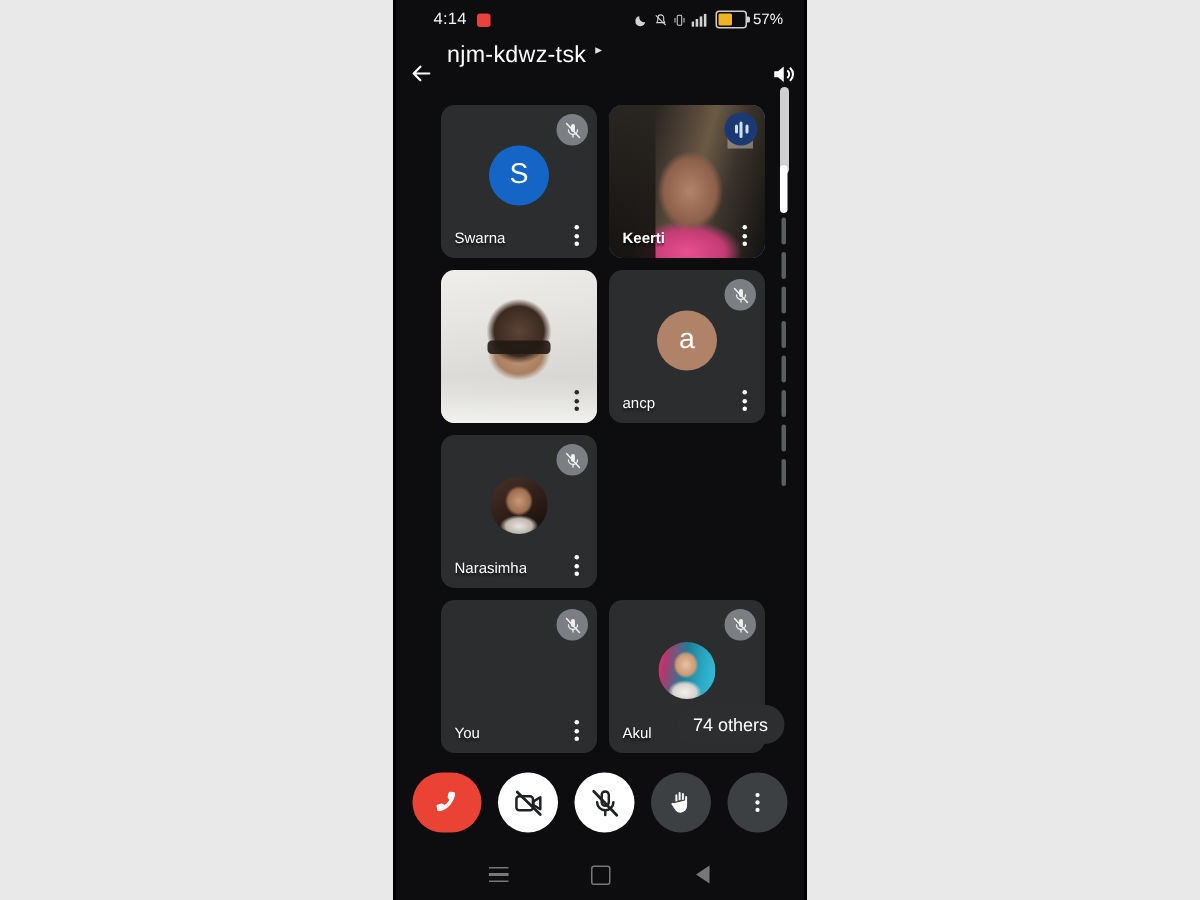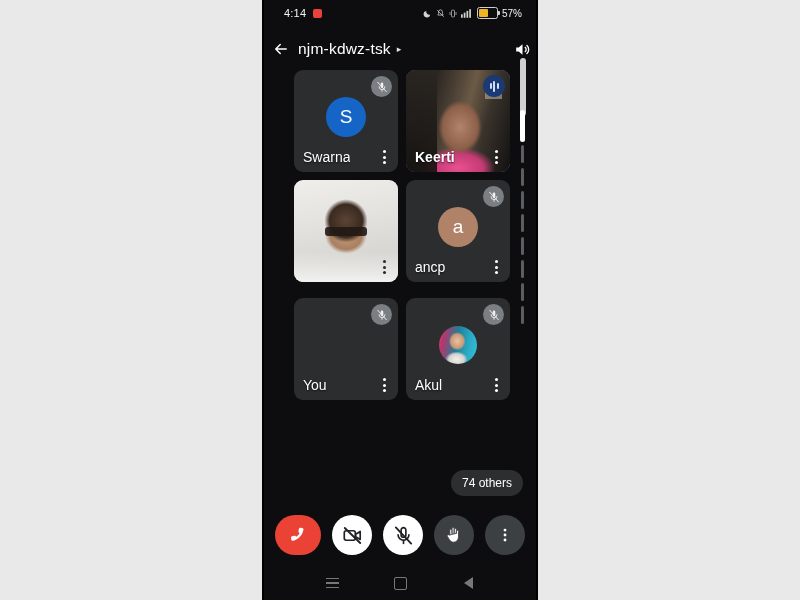--- a/index.html
+++ b/index.html
@@ -19,40 +19,40 @@
   #screen {
     position: absolute; left: 2px; top: 0; width: 272px; height: 600px;
     background: #0d0d0f;
   }
 
   
   #statusbar {
     position: absolute; left: 0; top: 0; width: 272px; height: 26px;
     display: flex; align-items: center; color: #fff;
   }
-  .sb-time { font-size: 11px; margin-left: 20px; letter-spacing: .2px; color:#f2f2f2;}
+  .sb-time { font-size: 11px; margin-left: 25px; letter-spacing: .2px; color:#f2f2f2;}
   .sb-dot { width: 9px; height: 9px; border-radius: 2px; background: #e8423c; margin-left: 7px; }
   .sb-right { margin-left: auto; margin-right: 14px; display: flex; align-items: center; gap: 4px; }
   .sb-ic { font-size: 9px; color: #d2d2d2; line-height: 1; }
   .sb-ic svg { display: block; }
   .batt {
     width: 19px; height: 10px; border: 1px solid #cfcfcf; border-radius: 2.5px;
     position: relative; display: inline-block;
   }
   .batt::after {
     content: ""; position: absolute; right: -3px; top: 3px;
     width: 1.5px; height: 4px; background: #cfcfcf; border-radius: 0 1px 1px 0;
   }
   .batt i { position: absolute; left: 1px; top: 1px; bottom: 1px; width: 9px; background: #f0b323; border-radius: 1px; display:block;}
   .sb-pct { font-size: 10px; color: #f2f2f2; margin-left: 0; }
 
   
   #appheader {
     position: absolute; left: 0; top: 28px; width: 312px; height: 42px;
-    display: flex; align-items: center; color: #fff;
+    display: flex; color: #fff;
   }
   .hdr-back { width: 34px; display: flex; justify-content: center; align-items: center; cursor: pointer; }
   .hdr-title { font-size: 15.5px; color: #fff; letter-spacing: .2px; white-space: nowrap; }
   .hdr-caret { font-size: 9px; color: #e3e3e3; margin-left: 6px; }
   .hdr-sp { flex: 1; }
   .hdr-ic { width: 36px; display: flex; justify-content: center; align-items: center; cursor: pointer; }
 
   
   #grid {
     position: absolute; left: 30px; top: 70px; width: 216px;
@@ -84,21 +84,21 @@
   .avatar {
     position: absolute; left: 50%; top: 46%; transform: translate(-50%,-50%);
     width: 40px; height: 40px; border-radius: 50%;
     display: flex; align-items: center; justify-content: center;
     color: #fff; font-size: 19px; overflow:hidden;
   }
   .avatar.photo { width: 38px; height: 38px; }
 
   .tname {
     position: absolute; left: 9px; bottom: 7px;
-    font-size: 14px; color: #fff; white-space: nowrap;
+    font-size: 10px; color: #fff; white-space: nowrap;
     max-width: 72px; overflow: hidden; text-overflow: clip;
     text-shadow: 0 1px 2px rgba(0,0,0,.7);
   }
   .kebab {
     position: absolute; right: 8px; bottom: 7px; width: 12px; height: 16px;
     display: flex; flex-direction: column; align-items: center; justify-content: center; gap: 2.5px;
     cursor: pointer;
   }
   .kebab s { display: block; width: 3px; height: 3px; border-radius: 50%; background: #fff; }
 
@@ -294,20 +294,40 @@
                 <s></s>
                 <s></s>
                 <s></s>
               </div>
           </div>
         </div>
 
         <div class="row">
 
 
+          <div class="tile">
+            <div class="micbadge">
+              <svg width="12" height="12" viewBox="0 0 24 24">
+                <path d="M12 3.2a2.6 2.6 0 0 0-2.6 2.6v5.6a2.6 2.6 0 0 0 5.2 0V5.8A2.6 2.6 0 0 0 12 3.2z" fill="#f1f1f1"></path>
+                <path d="M6 11.2a6 6 0 0 0 12 0" fill="none" stroke="#f1f1f1" stroke-width="1.8" stroke-linecap="round"></path>
+                <line x1="12" y1="17.2" x2="12" y2="20.6" stroke="#f1f1f1" stroke-width="1.8" stroke-linecap="round"></line>
+                <line x1="3.4" y1="2.6" x2="20.6" y2="21.4" stroke="#f1f1f1" stroke-width="2" stroke-linecap="round"></line>
+              </svg>
+            </div>
+            <div class="avatar photo" style="background:
+                   radial-gradient(ellipse 12px 13px at 50% 42%, #c99a76 0%, #9c6f50 60%, rgba(156,111,80,0) 78%),
+                   radial-gradient(ellipse 16px 9px at 50% 86%, #e8e4de 0%, #bdb7ae 55%, rgba(189,183,174,0) 80%),
+                   linear-gradient(150deg,#4a3228,#2a1c16 60%,#120c09);"></div>
+            <div class="tname">Narasimha</div>
+            <div class="kebab">
+                <s></s>
+                <s></s>
+                <s></s>
+              </div>
+          </div>
         </div>
 
         <div class="row">
 
           <div class="tile">
             <div class="micbadge">
               <svg width="12" height="12" viewBox="0 0 24 24">
                 <path d="M12 3.2a2.6 2.6 0 0 0-2.6 2.6v5.6a2.6 2.6 0 0 0 5.2 0V5.8A2.6 2.6 0 0 0 12 3.2z" fill="#f1f1f1"></path>
                 <path d="M6 11.2a6 6 0 0 0 12 0" fill="none" stroke="#f1f1f1" stroke-width="1.8" stroke-linecap="round"></path>
                 <line x1="12" y1="17.2" x2="12" y2="20.6" stroke="#f1f1f1" stroke-width="1.8" stroke-linecap="round"></line>

